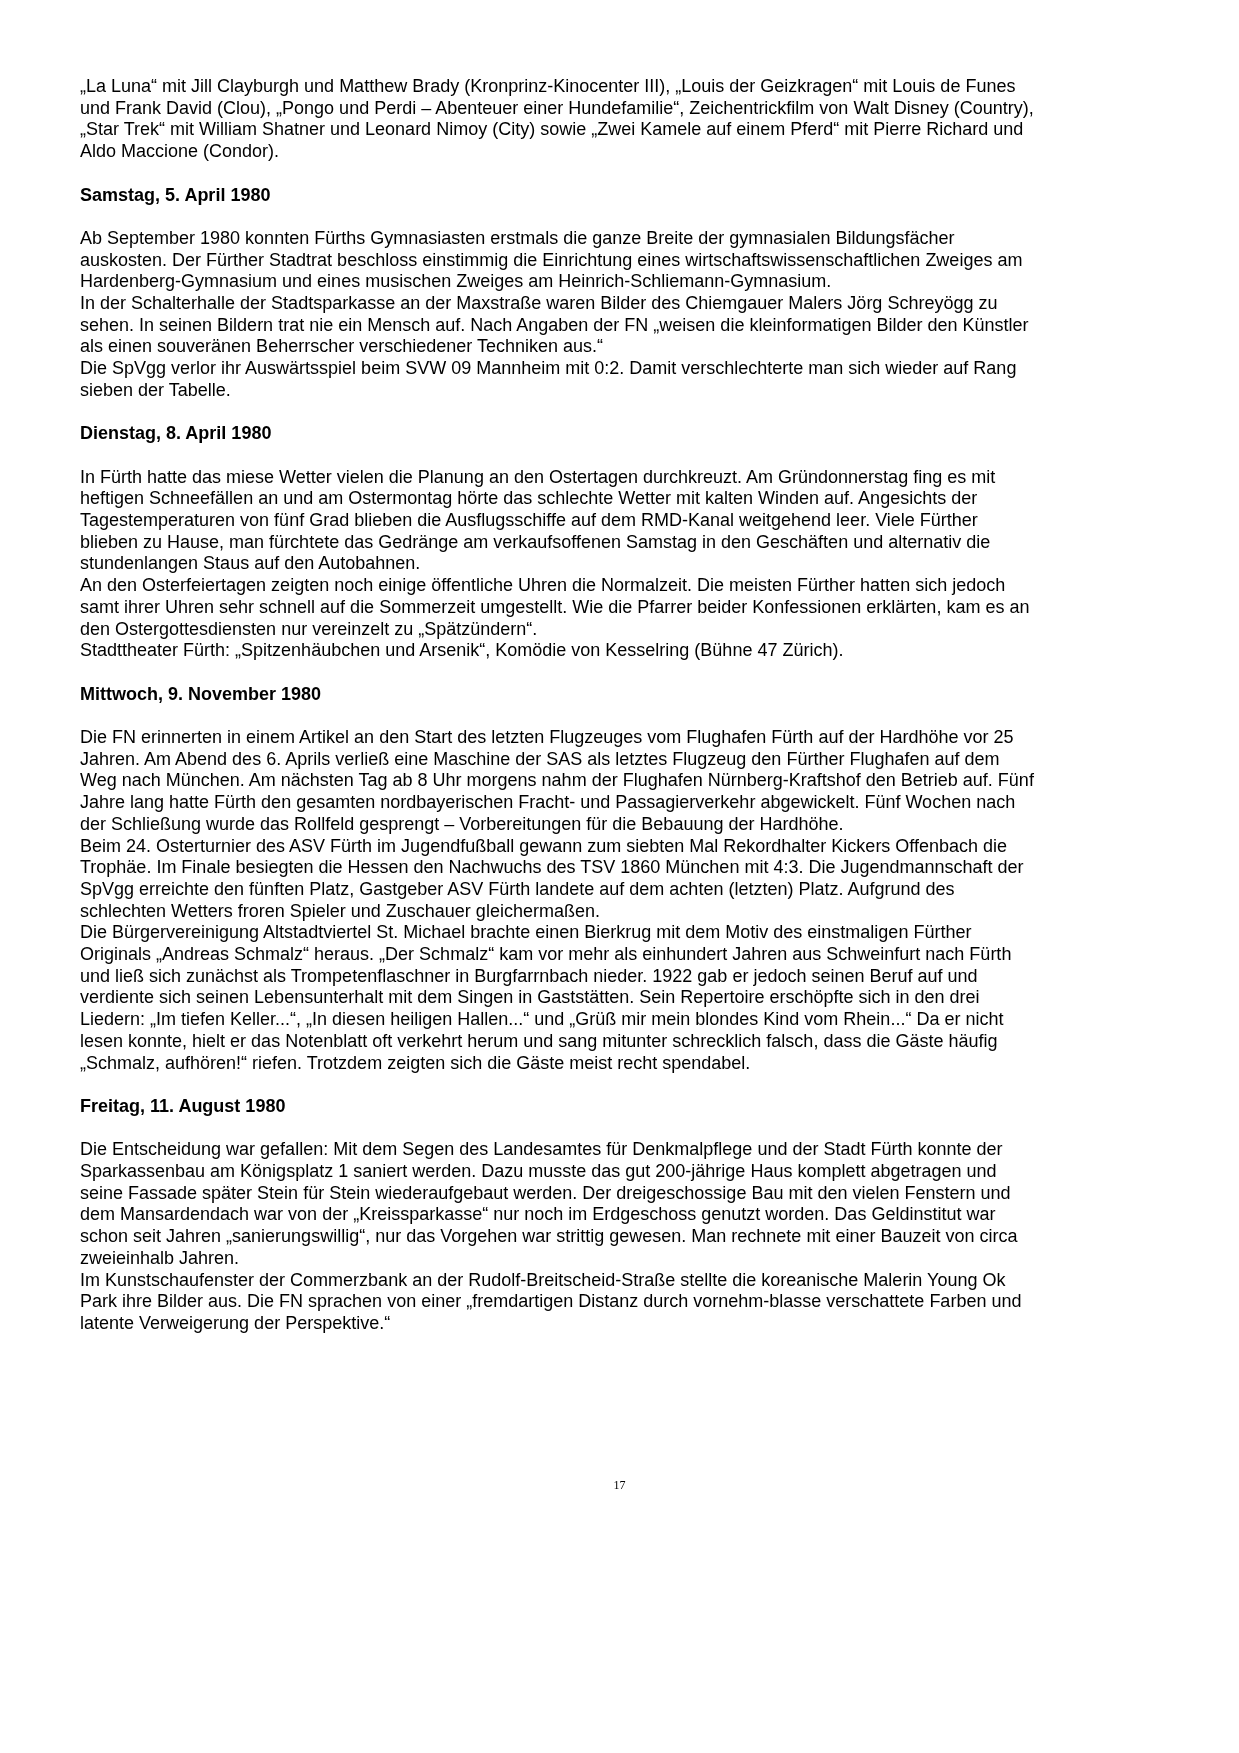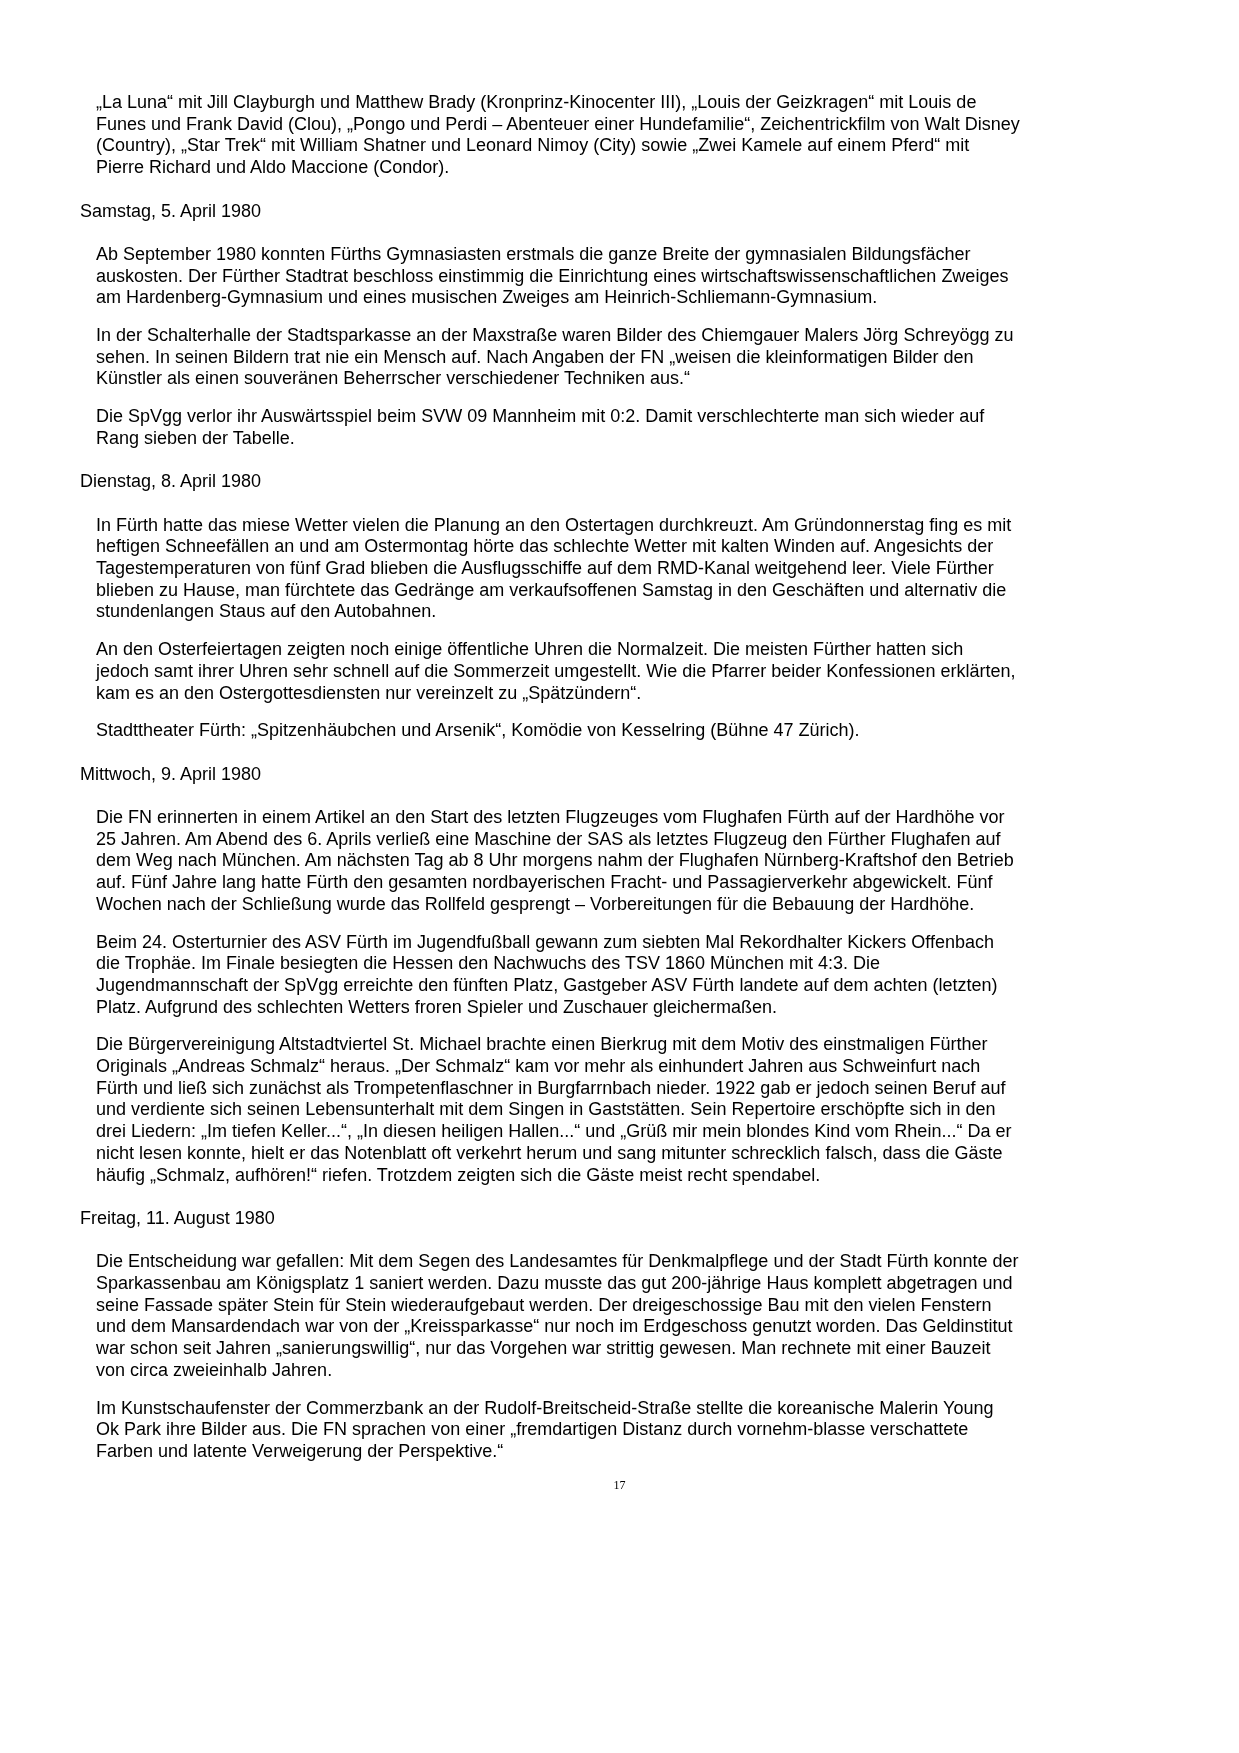--- a/index.html
+++ b/index.html
@@ -26,26 +26,26 @@
   .content {
     position: absolute;
     top: 76px;
     left: 80px;
     width: 956px;
     font-size: 18px;
     line-height: 21.7px;
     text-align: left;
   }
   .para {
-    margin: 16px;
+    margin: 0;
     padding: 0;
   }
   .heading {
     font-size: 18px;
-    font-weight: 400;
+    font-weight: 700;
     margin: 21.7px 0 21.7px 0;
     padding: 0;
     line-height: 21.7px;
   }
   .footer {
     position: absolute;
     top: 1478px;
     left: 0;
     width: 1239px;
     text-align: center;
@@ -66,21 +66,21 @@
     <h2 class="heading">Samstag, 5. April 1980</h2>
     <p class="para">Ab September 1980 konnten Fürths Gymnasiasten erstmals die ganze Breite der gymnasialen Bildungsfächer auskosten. Der Fürther Stadtrat beschloss einstimmig die Einrichtung eines wirtschaftswissenschaftlichen Zweiges am Hardenberg-Gymnasium und eines musischen Zweiges am Heinrich-Schliemann-Gymnasium.</p>
     <p class="para">In der Schalterhalle der Stadtsparkasse an der Maxstraße waren Bilder des Chiemgauer Malers Jörg Schreyögg zu sehen. In seinen Bildern trat nie ein Mensch auf. Nach Angaben der FN „weisen die kleinformatigen Bilder den Künstler als einen souveränen Beherrscher verschiedener Techniken aus.“</p>
     <p class="para">Die SpVgg verlor ihr Auswärtsspiel beim SVW 09 Mannheim mit 0:2. Damit verschlechterte man sich wieder auf Rang sieben der Tabelle.</p>
 
     <h2 class="heading">Dienstag, 8. April 1980</h2>
     <p class="para">In Fürth hatte das miese Wetter vielen die Planung an den Ostertagen durchkreuzt. Am Gründonnerstag fing es mit heftigen Schneefällen an und am Ostermontag hörte das schlechte Wetter mit kalten Winden auf. Angesichts der Tagestemperaturen von fünf Grad blieben die Ausflugsschiffe auf dem RMD-Kanal weitgehend leer. Viele Fürther blieben zu Hause, man fürchtete das Gedränge am verkaufsoffenen Samstag in den Geschäften und alternativ die stundenlangen Staus auf den Autobahnen.</p>
     <p class="para">An den Osterfeiertagen zeigten noch einige öffentliche Uhren die Normalzeit. Die meisten Fürther hatten sich jedoch samt ihrer Uhren sehr schnell auf die Sommerzeit umgestellt. Wie die Pfarrer beider Konfessionen erklärten, kam es an den Ostergottesdiensten nur vereinzelt zu „Spätzündern“.</p>
     <p class="para">Stadttheater Fürth: „Spitzenhäubchen und Arsenik“, Komödie von Kesselring (Bühne 47 Zürich).</p>
 
-    <h2 class="heading">Mittwoch, 9. April 1980</h2>
+    <h2 class="heading">Mittwoch, 9. November 1980</h2>
     <p class="para">Die FN erinnerten in einem Artikel an den Start des letzten Flugzeuges vom Flughafen Fürth auf der Hardhöhe vor 25 Jahren. Am Abend des 6. Aprils verließ eine Maschine der SAS als letztes Flugzeug den Fürther Flughafen auf dem Weg nach München. Am nächsten Tag ab 8 Uhr morgens nahm der Flughafen Nürnberg-Kraftshof den Betrieb auf. Fünf Jahre lang hatte Fürth den gesamten nordbayerischen Fracht- und Passagierverkehr abgewickelt. Fünf Wochen nach der Schließung wurde das Rollfeld gesprengt – Vorbereitungen für die Bebauung der Hardhöhe.</p>
     <p class="para">Beim 24. Osterturnier des ASV Fürth im Jugendfußball gewann zum siebten Mal Rekordhalter Kickers Offenbach die Trophäe. Im Finale besiegten die Hessen den Nachwuchs des TSV 1860 München mit 4:3. Die Jugendmannschaft der SpVgg erreichte den fünften Platz, Gastgeber ASV Fürth landete auf dem achten (letzten) Platz. Aufgrund des schlechten Wetters froren Spieler und Zuschauer gleichermaßen.</p>
 
     <p class="para">Die Bürgervereinigung Altstadtviertel St. Michael brachte einen Bierkrug mit dem Motiv des einstmaligen Fürther Originals „Andreas Schmalz“ heraus. „Der Schmalz“ kam vor mehr als einhundert Jahren aus Schweinfurt nach Fürth und ließ sich zunächst als Trompetenflaschner in Burgfarrnbach nieder. 1922 gab er jedoch seinen Beruf auf und verdiente sich seinen Lebensunterhalt mit dem Singen in Gaststätten. Sein Repertoire erschöpfte sich in den drei Liedern: „Im tiefen Keller...“, „In diesen heiligen Hallen...“ und „Grüß mir mein blondes Kind vom Rhein...“ Da er nicht lesen konnte, hielt er das Notenblatt oft verkehrt herum und sang mitunter schrecklich falsch, dass die Gäste häufig „Schmalz, aufhören!“ riefen. Trotzdem zeigten sich die Gäste meist recht spendabel.</p>
 
     <h2 class="heading">Freitag, 11. August 1980</h2>
     <p class="para">Die Entscheidung war gefallen: Mit dem Segen des Landesamtes für Denkmalpflege und der Stadt Fürth konnte der Sparkassenbau am Königsplatz 1 saniert werden. Dazu musste das gut 200-jährige Haus komplett abgetragen und seine Fassade später Stein für Stein wiederaufgebaut werden. Der dreigeschossige Bau mit den vielen Fenstern und dem Mansardendach war von der „Kreissparkasse“ nur noch im Erdgeschoss genutzt worden. Das Geldinstitut war schon seit Jahren „sanierungswillig“, nur das Vorgehen war strittig gewesen. Man rechnete mit einer Bauzeit von circa zweieinhalb Jahren.</p>
     <p class="para">Im Kunstschaufenster der Commerzbank an der Rudolf-Breitscheid-Straße stellte die koreanische Malerin Young Ok Park ihre Bilder aus. Die FN sprachen von einer „fremdartigen Distanz durch vornehm-blasse verschattete Farben und latente Verweigerung der Perspektive.“</p>
 
   </div>

